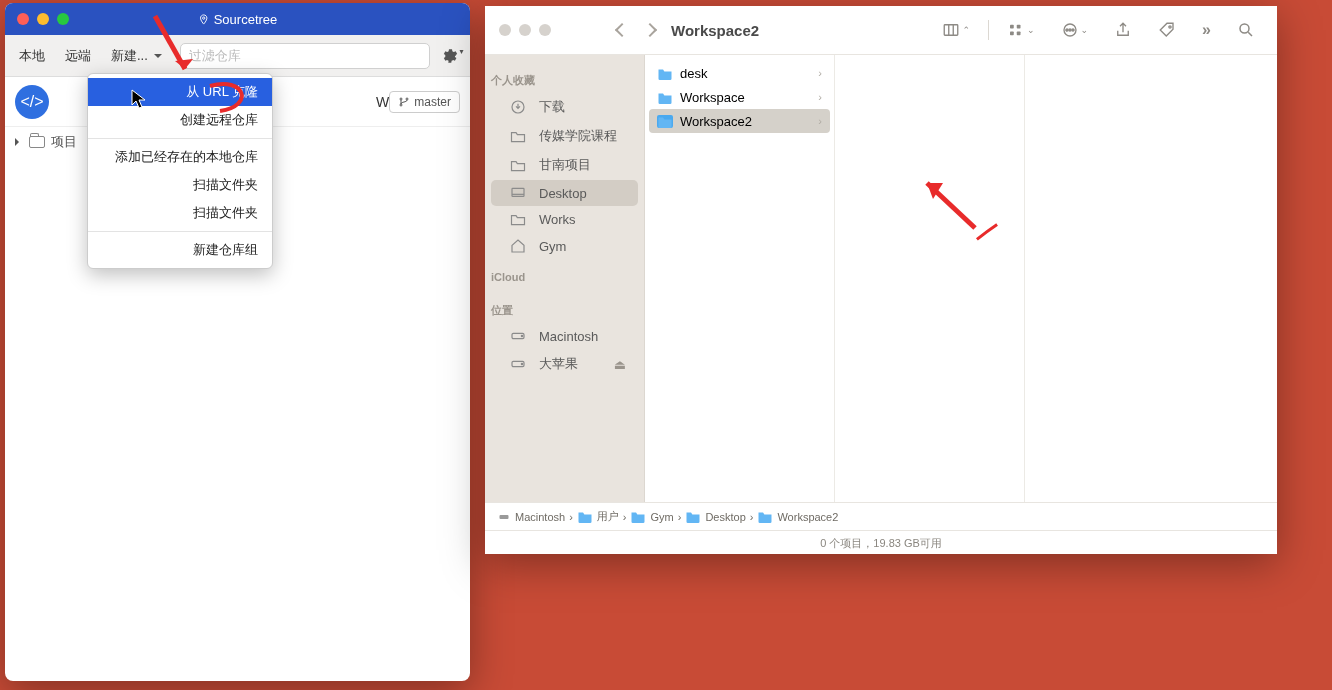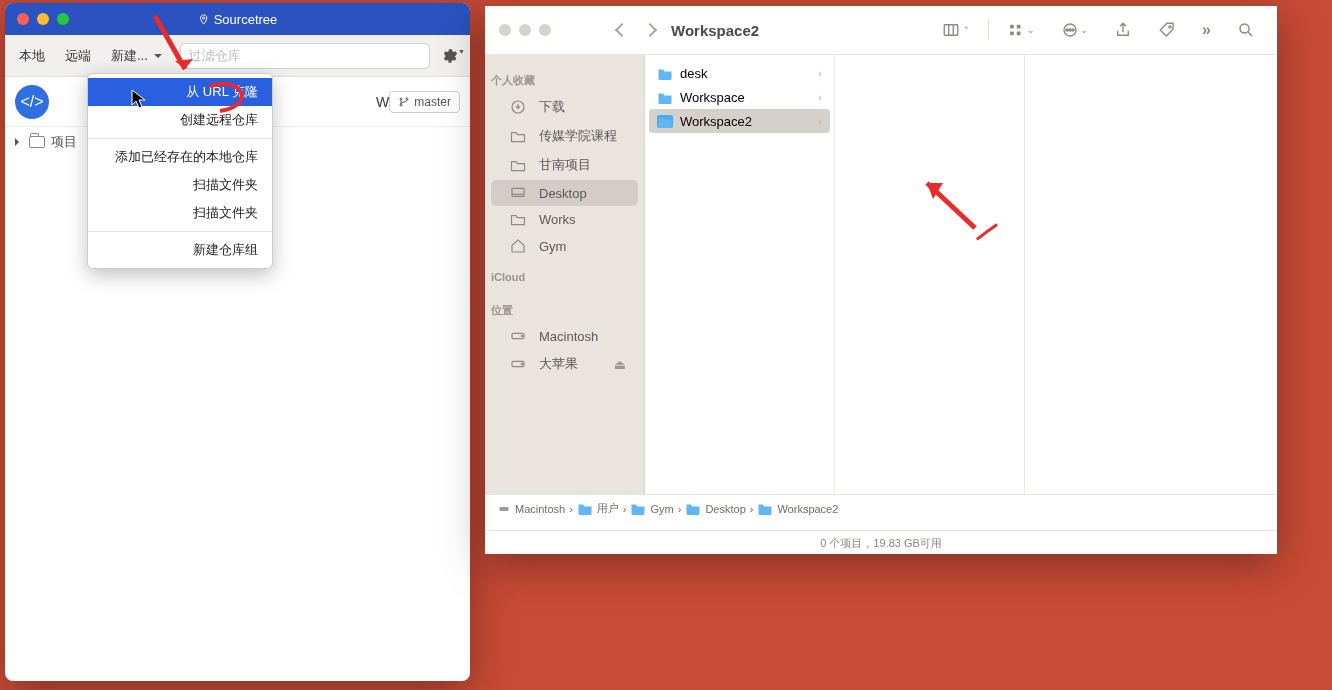--- a/index.html
+++ b/index.html
@@ -66,21 +66,21 @@
   .fn-columns { flex:1; display:flex; }
   .fn-col { width:190px; border-right:1px solid #eceae5; padding-top:6px;}
   .fc-item { height:24px; display:flex; align-items:center; padding:0 8px; font-size:13px; gap:7px; border-radius:4px; margin:0 4px;}
   .fc-item .folder-ic { color:#4aa9ef; }
   .fc-item.sel { background:#d5d1ca; }
   .fc-item.sel .folder-ic { color:#fff; background:#4aa9ef; border-radius:2px;}
   .fc-chevron { margin-left:auto; color:#b0aca4; font-size:11px;}
 
   .fn-path { height:28px; border-top:1px solid #e8e5e0; display:flex; align-items:center; padding:0 12px; font-size:11px; color:#6f6b64; gap:4px;}
   .fn-path .seg { display:flex; align-items:center; gap:4px;}
-  .fn-status { height:24px; border-top:1px solid #e8e5e0; text-align:center; font-size:11px; color:#8a867f; line-height:24px;margin-top:8px;}
+  .fn-status { height:24px; border-top:1px solid #e8e5e0; text-align:center; font-size:11px; color:#8a867f; line-height:24px;}
 
   .folder-svg { width:16px; height:13px; }
 
   
   .arrow2 { position:absolute; left:270px; top:118px; z-index:20; pointer-events:none;}
   .slash2 { position:absolute; left:332px; top:162px; z-index:20; pointer-events:none; color:#e82b2b; font-size:30px; transform:rotate(25deg); font-weight:300;}
 
   .cursor { position:absolute; left:126px; top:86px; z-index:60; pointer-events:none;}
 </style>
 </head>

